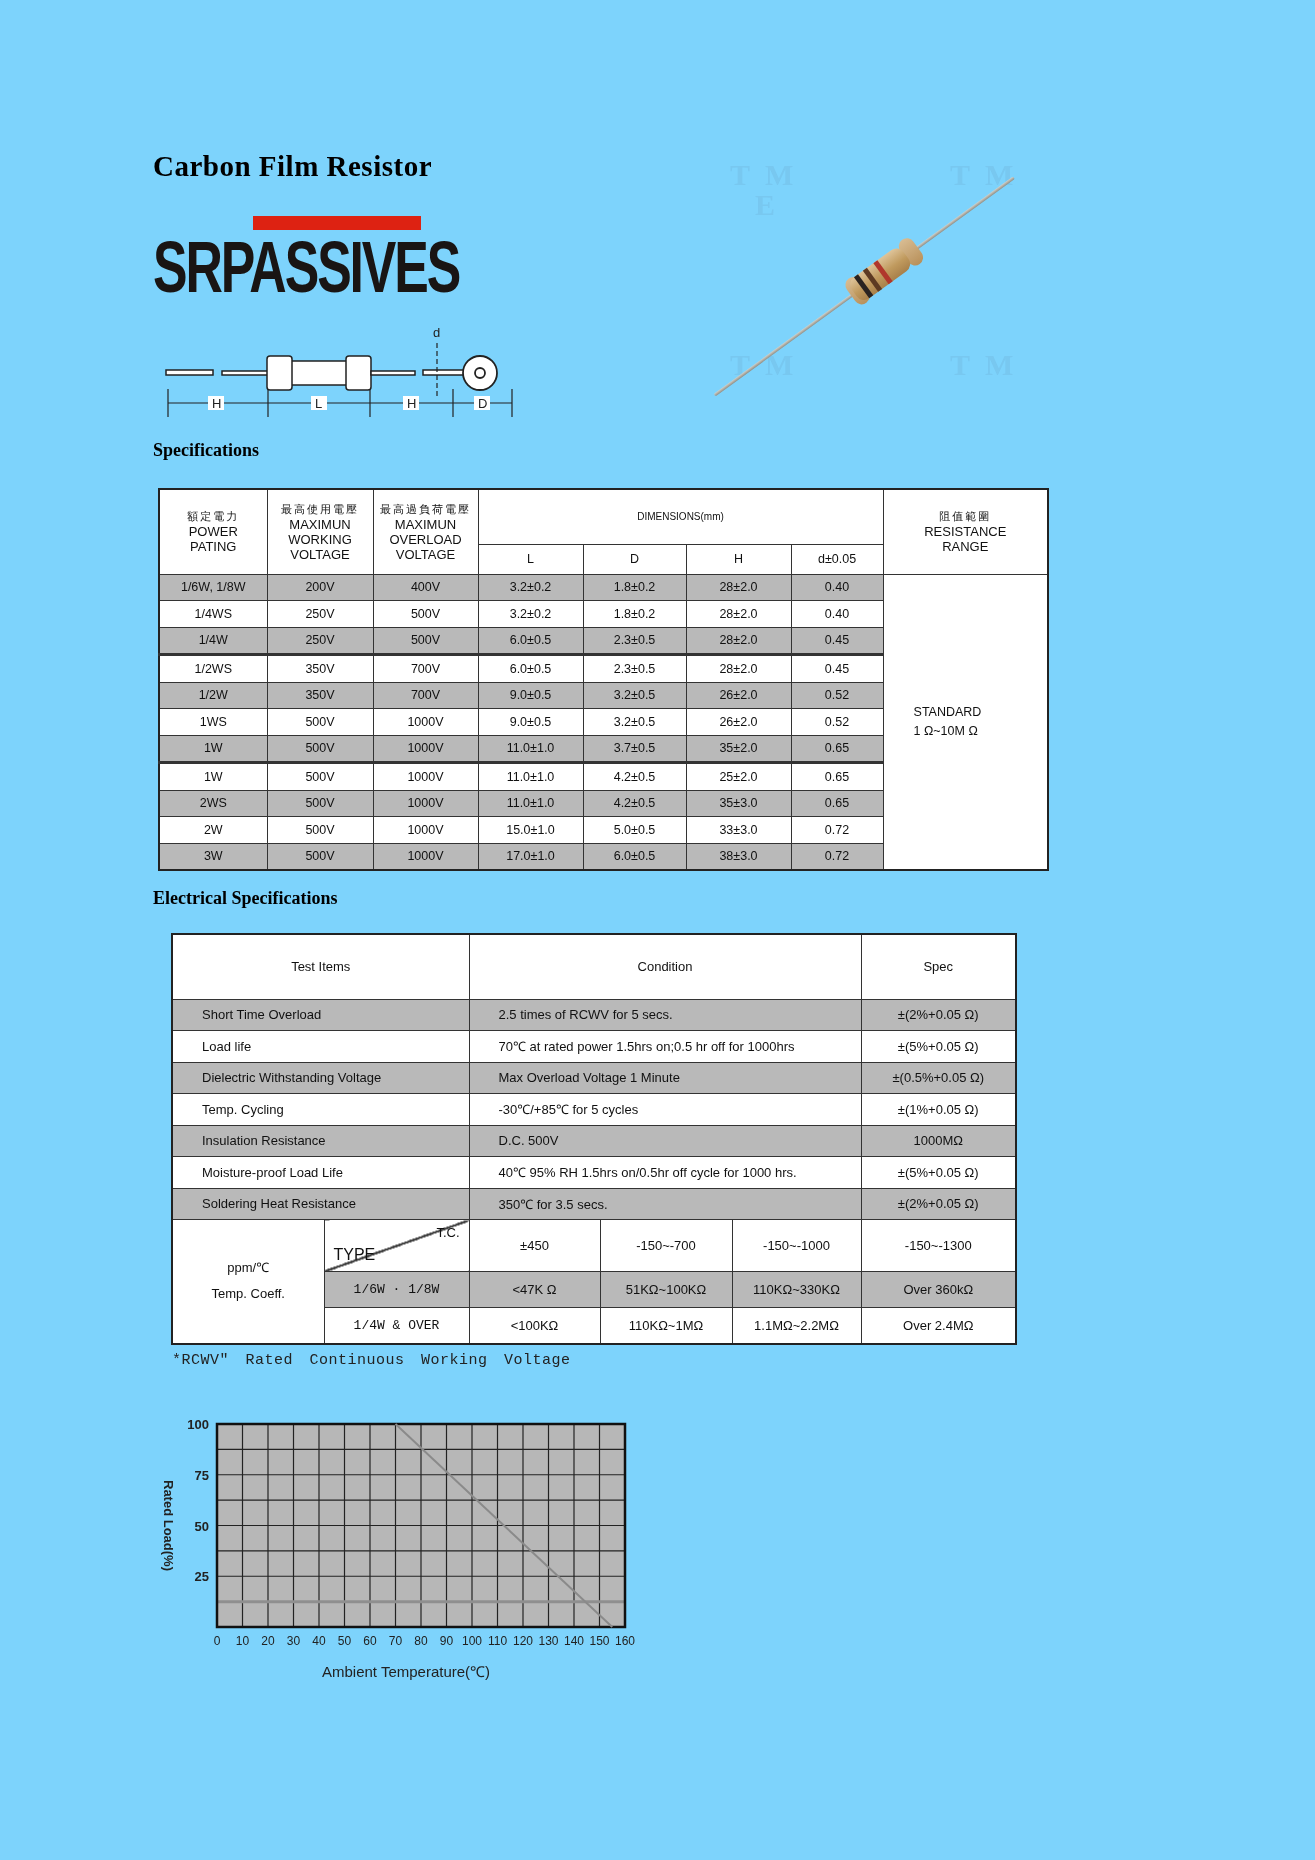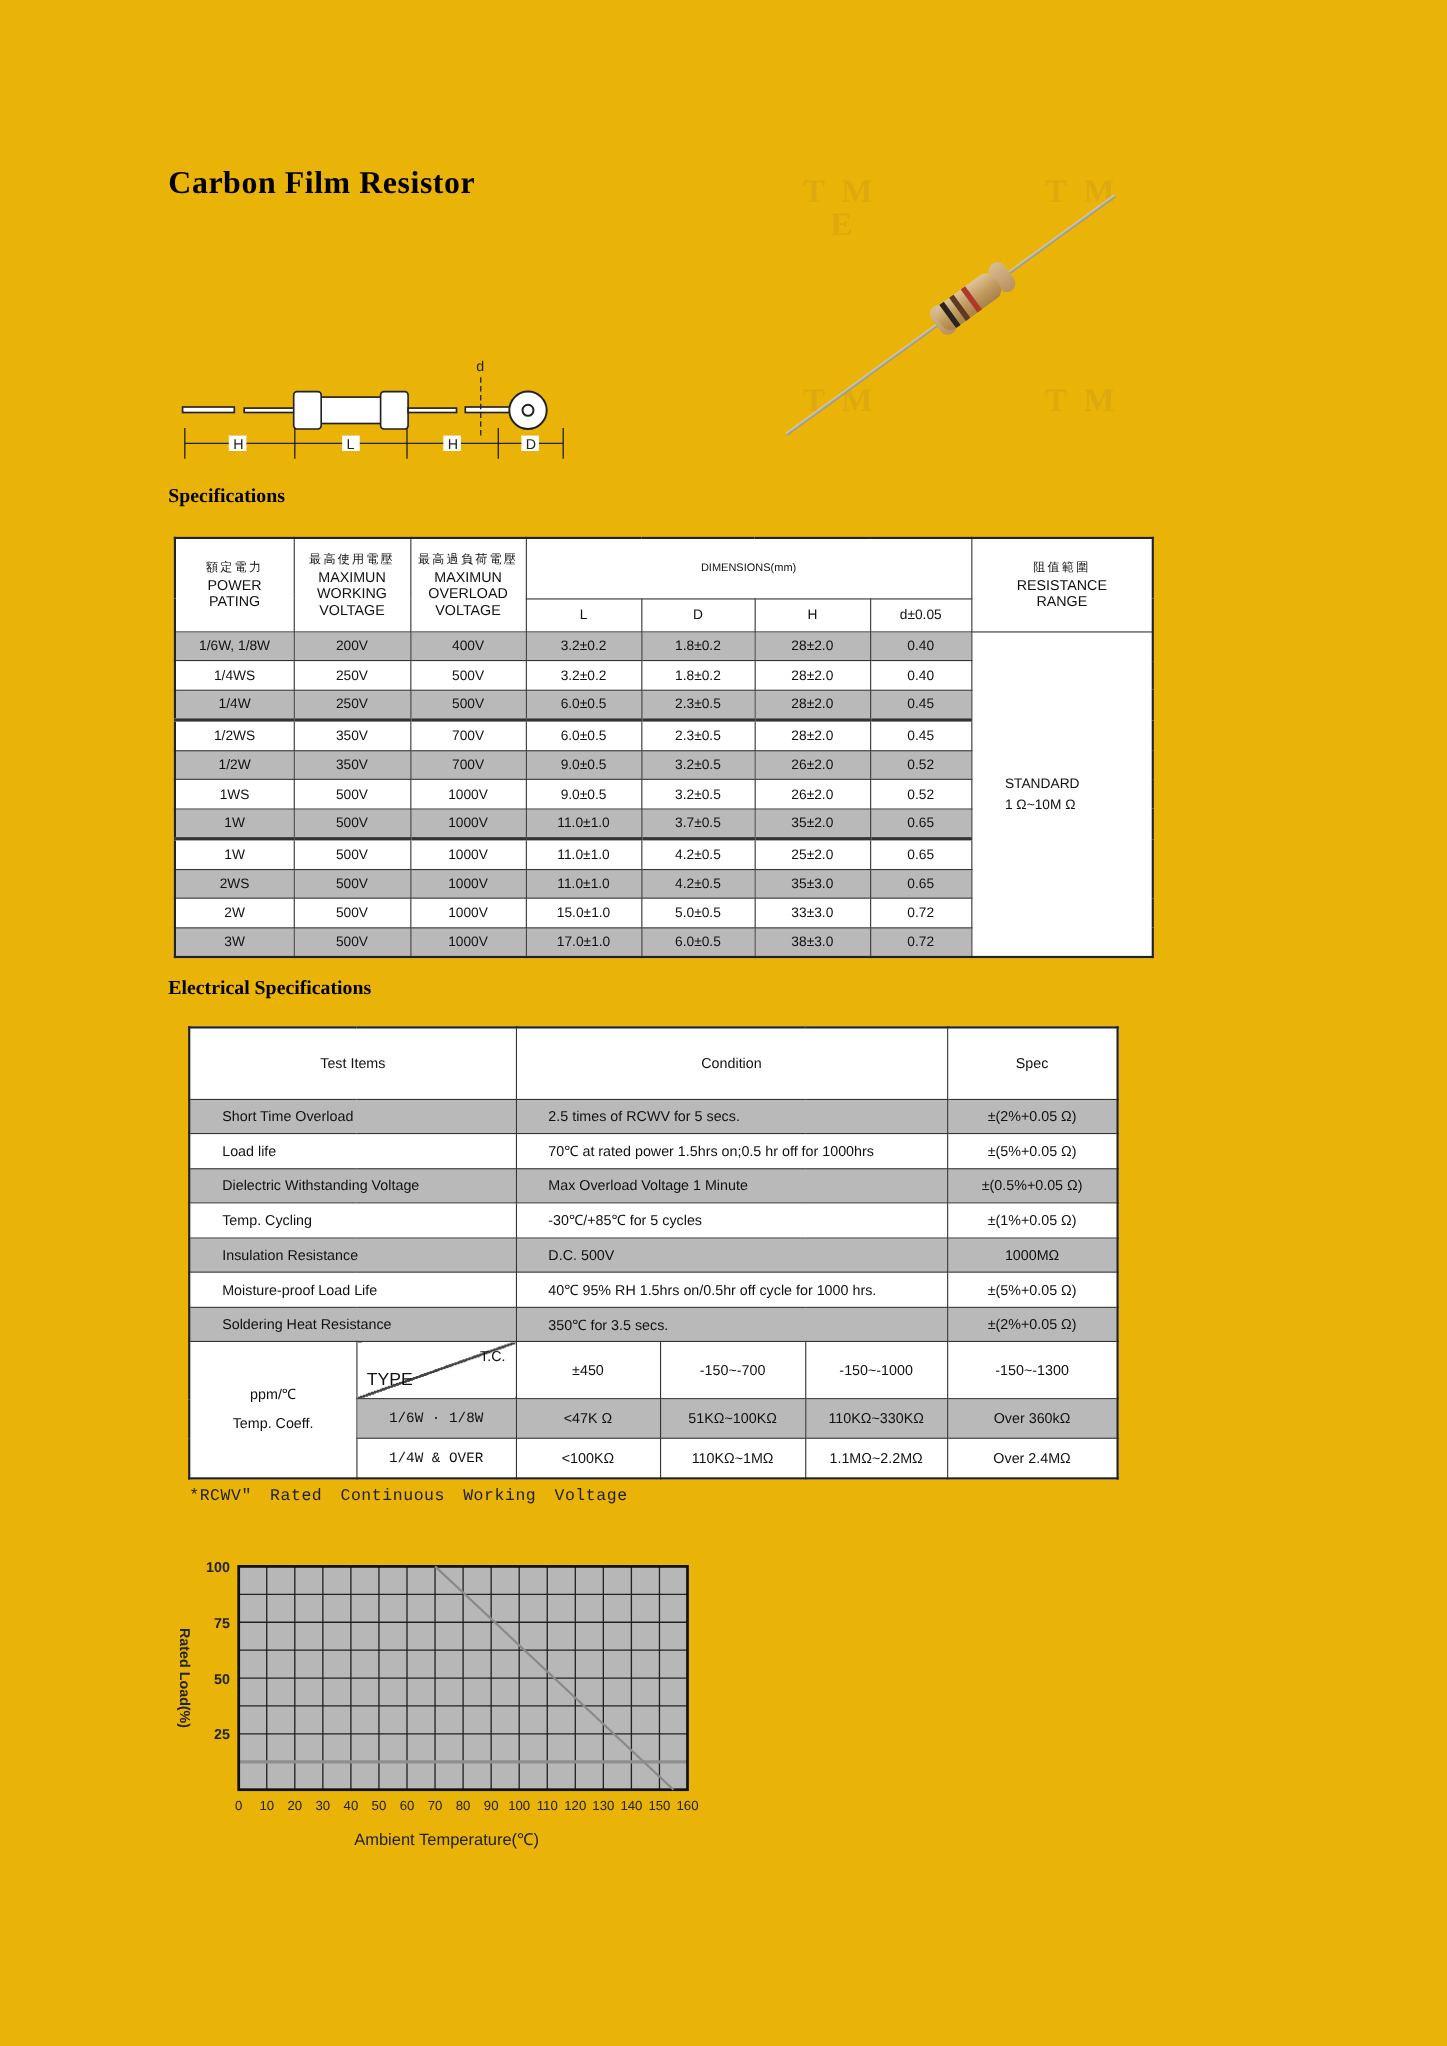--- a/index.html
+++ b/index.html
@@ -1,17 +1,17 @@
 <!DOCTYPE html>
 <html><head>
 <meta charset="utf-8">
 <style>
   html,body { margin:0; padding:0; background:#e8e8e8; }
   .page {
-    position:relative; width:1315px; height:1860px; background:#eab308;
+    position:relative; width:1315px; height:1860px; background:#7dd3fc;
     font-family:"Liberation Sans", sans-serif; color:#111;
     margin:0 auto; overflow:hidden;
   }
   
   .doc-title {
     position:absolute; left:153px; top:150px; margin:0;
     font:bold 29px "Liberation Serif", serif; letter-spacing:0.5px; color:#000;
   }
   .sec-heading {
     position:absolute; margin:0;
@@ -76,20 +76,24 @@
   .chart { position:absolute; left:130px; top:1385px; }
   .chart text { font-family:"Liberation Sans", sans-serif; fill:#222; }
 </style>
 </head>
 <body>
 
 <div class="page">
 
   <h1 class="doc-title">Carbon Film Resistor</h1>
 
+  <div class="logo">
+    <div class="logo-bar" style="background: rgb(221, 34, 18);"></div>
+    <div class="logo-text"><span>SR</span><span>PASSIVES</span></div>
+  </div>
 
   <svg class="dim-drawing" width="400" height="100" viewBox="0 0 400 100">
     <rect x="26" y="45" width="47" height="5" fill="#fff" stroke="#222" stroke-width="1.5"></rect>
     <rect x="82" y="46" width="46" height="4" fill="#fff" stroke="#222" stroke-width="1.5"></rect>
     <rect x="150" y="36" width="58" height="24" fill="#fff" stroke="#222" stroke-width="1.5"></rect>
     <rect x="127" y="31" width="25" height="34" rx="3" fill="#fff" stroke="#222" stroke-width="1.5"></rect>
     <rect x="206" y="31" width="25" height="34" rx="3" fill="#fff" stroke="#222" stroke-width="1.5"></rect>
     <rect x="231" y="46" width="44" height="4" fill="#fff" stroke="#222" stroke-width="1.5"></rect>
     <rect x="283" y="45" width="42" height="5" fill="#fff" stroke="#222" stroke-width="1.5"></rect>
     <line x1="297" y1="18" x2="297" y2="72" stroke="#222" stroke-width="1.2" stroke-dasharray="5 3"></line>

